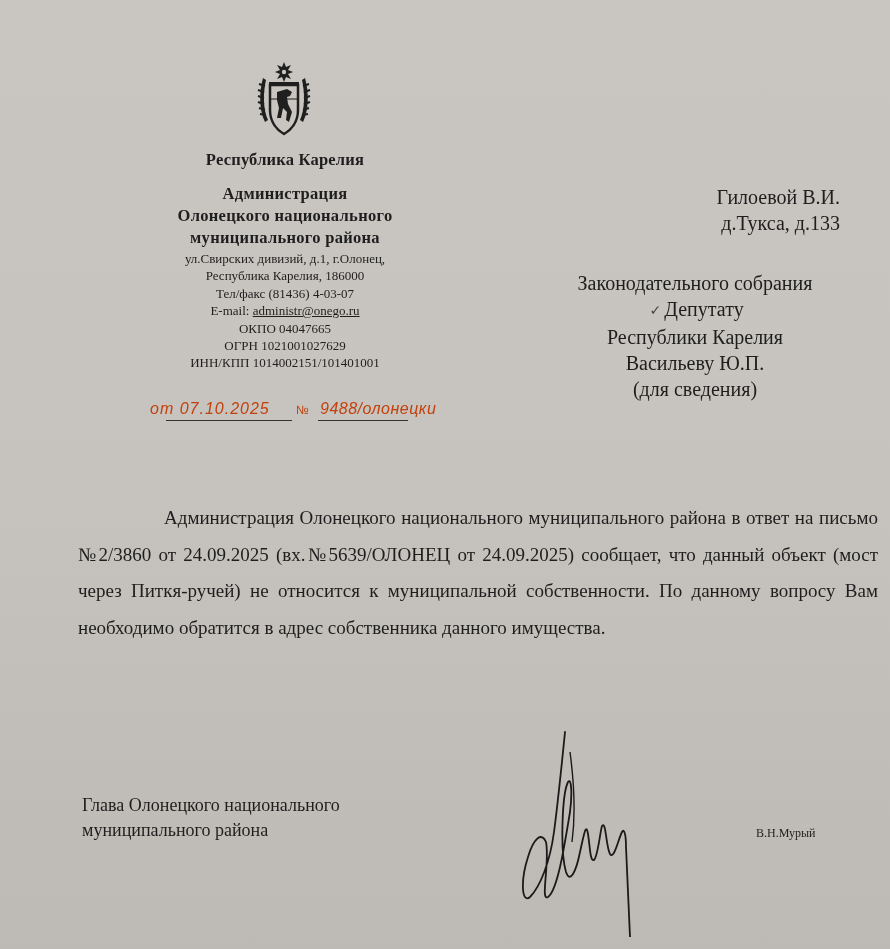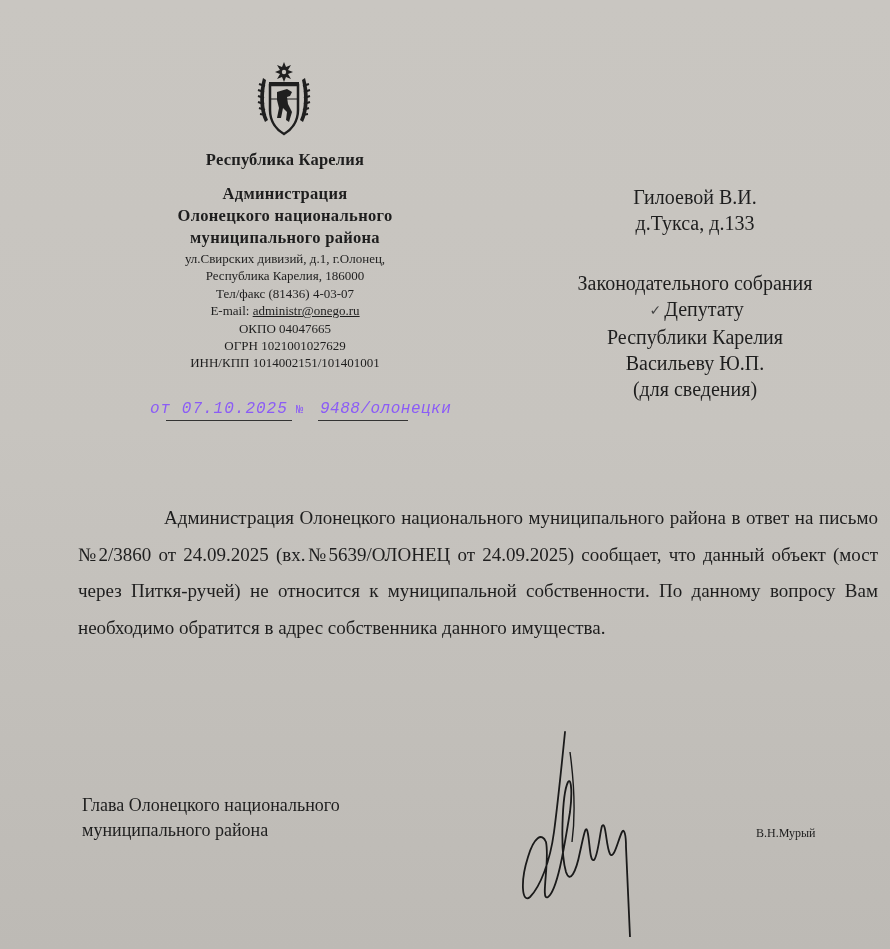--- a/index.html
+++ b/index.html
@@ -13,29 +13,29 @@
   .center { text-align:center; }
 
   
   .crest { left:237px; top:62px; width:54px; height:74px; }
   .org-republic { left:120px; top:150px; width:290px; font-weight:bold; font-size:16.5px; letter-spacing:0.2px; }
   .org-admin { left:100px; top:183px; width:330px; font-weight:bold; font-size:16.5px; line-height:22px; letter-spacing:0.3px; }
   .contacts { left:110px; top:250px; width:310px; font-size:13px; line-height:17.4px; }
   .contacts .email-link { text-decoration:underline; }
 
   .regline { left:128px; top:398px; width:380px; height:30px; }
-  .hand { font-family:Liberation Mono, monospace; font-style:italic; font-size:16px; color:#8b5cf6; }
+  .hand { font-family:Liberation Sans, sans-serif; font-style:italic; font-size:16px; color:#c2410c; }
   .hand.date { position:absolute; left:2px; top:2px; letter-spacing:1px; }
   .hand.numlabel { position:absolute; left:148px; top:5px; font-size:12px; font-style:normal; }
   .hand.number { position:absolute; left:172px; top:2px; letter-spacing:0.5px; }
   .uline { position:absolute; height:1px; background:#333; }
 
   
   .addressee { left:530px; width:290px; font-size:20px; line-height:26px; }
-  .addr1 { top:184px; }
+  .addr1 { top:184px;text-align:right; }
   .addr2 { top:270px; }
   .checkmark { display:inline-block; width:18px; font-size:14px; color:#444; vertical-align:middle; }
 
   
   .body-text { left:58px; top:500px; width:800px; font-size:19px; line-height:36.5px; text-align:justify; }
   .body-text .indent { display:inline-block; width:86px; }
 
   
   .sig-title { left:62px; top:793px; width:380px; font-size:18px; line-height:25px; }
   .sig-name { left:736px; top:826px; font-size:12px; }

